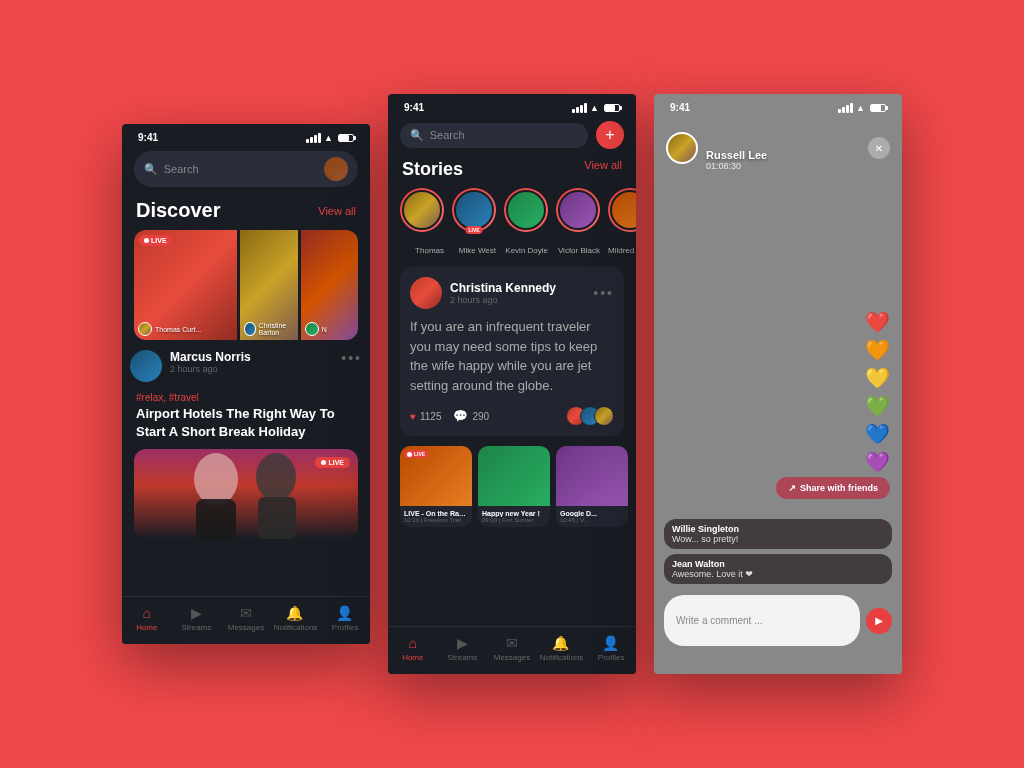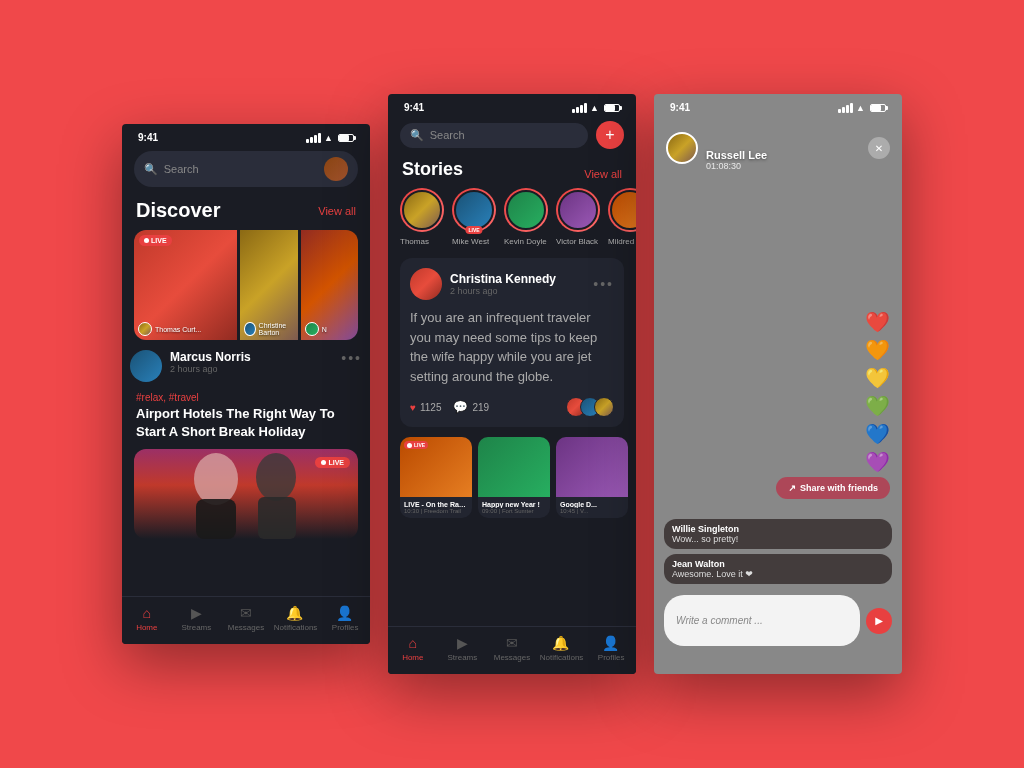--- a/index.html
+++ b/index.html
@@ -217,36 +217,36 @@
       background: #e84040;
       border-radius: 50%;
       display: flex; align-items: center; justify-content: center;
       color: #fff; font-size: 16px; font-weight: 300;
       flex-shrink: 0;
     }
 
     .stories-header {
       display: flex;
       justify-content: space-between;
-      align-items: flex-end;
+      align-items: flex-start;
       padding: 0 14px 8px;
     }
     .stories-title { color: #fff; font-size: 18px; font-weight: 700; }
 
     .stories-row {
       display: flex;
       gap: 8px;
       padding: 0 12px 12px;
       overflow: hidden;
     }
     .story-item {
       display: flex;
       flex-direction: column;
-      align-items: flex-start;
-      gap: 5px;
+      align-items: flex-end;
+      gap: 14px;
       flex-shrink: 0;
     }
     .story-avatar-wrap {
       width: 44px; height: 44px;
       border-radius: 50%;
       padding: 2px;
       background: linear-gradient(135deg, #e84040, #ff6b6b);
       position: relative;
     }
     .story-avatar {
@@ -408,21 +408,20 @@
       gap: 6px;
       z-index: 2;
     }
     .comment-input {
       flex: 1;
       background: rgba(255,255,255,0.9);
       border-radius: 20px;
       padding: 20px 12px;
       font-size: 10px;
       color: #888;
-      font-style: italic;
     }
     .send-btn {
       width: 26px; height: 26px;
       background: #e84040;
       border-radius: 50%;
       display: flex; align-items: center; justify-content: center;
       color: #fff; font-size: 10px;
     }
   </style>
 </head>
@@ -611,21 +610,21 @@
         <span style="color:#666;font-size:14px;letter-spacing:2px;margin-left:auto">•••</span>
       </div>
       <div class="feed-post-text">If you are an infrequent traveler you may need some tips to keep the wife happy while you are jet setting around the globe.</div>
       <div class="feed-post-actions">
         <div class="action-item">
           <span class="heart-icon">♥</span>
           <span>1125</span>
         </div>
         <div class="action-item">
           <span class="comment-icon">💬</span>
-          <span>219</span>
+          <span>290</span>
         </div>
         <div class="overlap-avatars">
           <div class="overlap-avatar photo-red"></div>
           <div class="overlap-avatar photo-blue"></div>
           <div class="overlap-avatar photo-warm"></div>
         </div>
       </div>
     </div>
 
     <div class="events-row">

